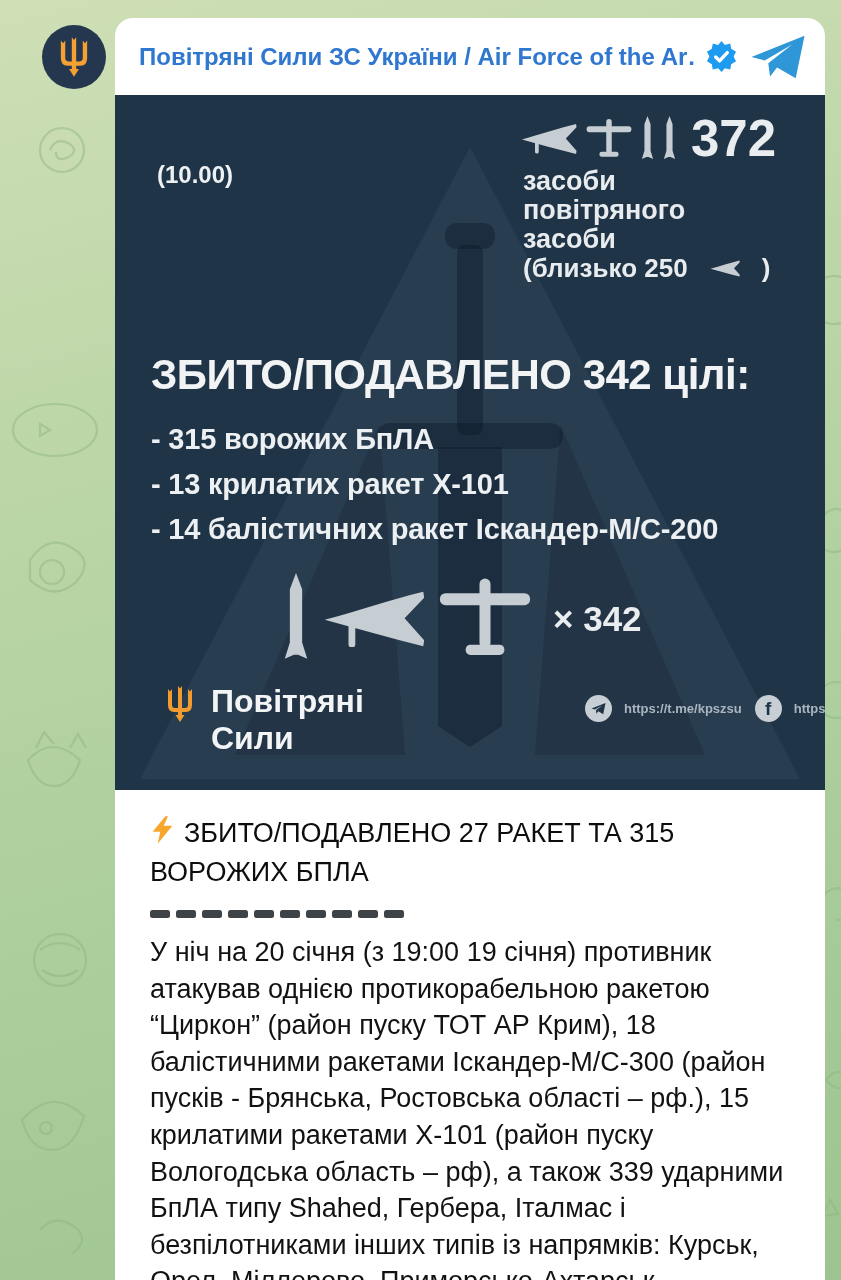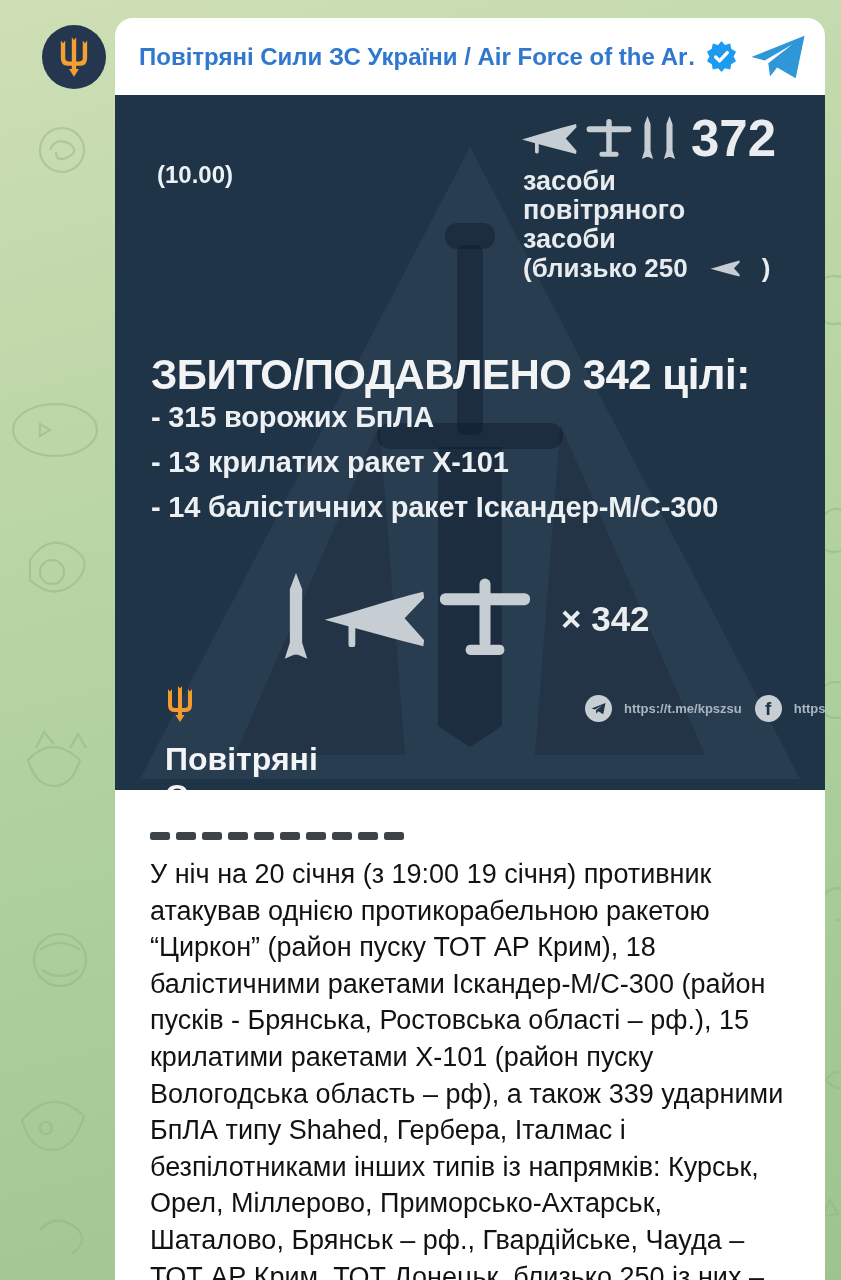--- a/index.html
+++ b/index.html
@@ -52,26 +52,26 @@
                clip-path:polygon(15% 0, 100% 100%, 0 100%); }
 
   .ig-date    { position:absolute; left:40px; top:16px; color:#f3f5f6; font-size:41px; font-weight:800; letter-spacing:.5px; }
   .ig-time    { position:absolute; left:42px; top:66px; color:#eef1f3; font-size:24px; font-weight:700; }
   .ig-statrow { position:absolute; left:406px; top:14px; display:flex; align-items:center; gap:9px; }
   .ig-total   { color:#eaedef; font-size:51px; font-weight:800; margin-left:6px; }
   .ig-label   { position:absolute; left:408px; top:72px; color:#e9ecee; font-size:27px; font-weight:700; line-height:29px; }
   .ig-note    { position:absolute; left:408px; top:158px; color:#e9ecee; font-size:26px; font-weight:700; display:flex; align-items:center; gap:22px; }
 
   .ig-headline { position:absolute; left:36px; top:256px; color:#f1f3f5; font-size:42px; font-weight:800; letter-spacing:-.5px; }
-  .ig-items    { position:absolute; left:36px; top:300px; color:#edf0f2; font-size:29px; font-weight:700; line-height:45px; letter-spacing:-.2px; }
+  .ig-items    { position:absolute; left:36px; top:322px; color:#edf0f2; font-size:29px; font-weight:700; line-height:45px; letter-spacing:-.2px; }
 
   .ig-iconrow  { position:absolute; left:168px; top:478px; display:flex; align-items:center; gap:14px; }
-  .ig-mult     { color:#eaedef; font-size:35px; font-weight:800; margin-left:16px; }
-
-  .ig-brand       { position:absolute; left:50px; top:588px; display:flex; gap:16px; align-items:flex-start;flex-direction:column; }
+  .ig-mult     { color:#eaedef; font-size:35px; font-weight:800; margin-left:8px; }
+
+  .ig-brand       { position:absolute; left:50px; top:588px; display:flex; gap:16px; align-items:flex-start; }
   .ig-brand-text  { color:#f2f4f5; font-size:32px; font-weight:700; line-height:37px; }
   .ig-links       { position:absolute; left:470px; top:600px; display:flex; flex-direction:row; gap:13px; }
   .ig-link        { display:flex; align-items:center; gap:12px; }
   .soc-circle     { width:27px; height:27px; border-radius:50%; background:#c7ced4; display:flex; align-items:center; justify-content:center; }
   .soc-circle .f  { color:#1f3447; font-weight:800; font-size:19px; line-height:1; }
   .ig-link-url    { color:#aab5bf; font-size:13px; font-weight:600; }
 
   
   .msg { padding:24px 28px 0 35px; }
   .msg-headline { font-size:27px; line-height:39px; color:#0d0d0d; width:655px; }
@@ -171,21 +171,21 @@
         <path d="M2 36 C40 26 80 12 118 3 L119 10 L96 34 L119 60 L118 67 C80 58 40 46 2 36 Z"></path>
       </svg>
       <span>)</span>
     </div>
 
     <div class="ig-headline">ЗБИТО/ПОДАВЛЕНО 342 цілі:</div>
 
     <div class="ig-items">
       <div>- 315 ворожих БпЛА</div>
       <div>- 13 крилатих ракет Х-101</div>
-      <div>- 14 балістичних ракет Іскандер-М/С-300</div>
+      <div>- 14 балістичних ракет Іскандер-М/С-200</div>
     </div>
 
     <div class="ig-iconrow">
       <svg class="icon-gray" width="26" height="92" viewBox="0 0 24 90">
         <path d="M12 0 L18 16 L18 68 L23 84 L14 80 L10 80 L1 84 L6 68 L6 16 Z"></path>
       </svg>
       <svg class="icon-gray" width="102" height="66" viewBox="0 0 120 70">
         <path d="M2 36 C40 26 80 12 118 3 L119 10 L96 34 L119 60 L118 67 C80 58 40 46 2 36 Z"></path>
         <rect x="30" y="40" width="8" height="28" rx="3"></rect>
       </svg>
@@ -219,20 +219,25 @@
       <div class="ig-link">
         <div class="soc-circle">
             <span class="f">f</span>
           </div>
         <div class="ig-link-url">https://www.facebook.com/kpszsu</div>
       </div>
     </div>
   </div>
 
   <div class="msg">
+    <div class="msg-headline">
+      <svg width="24" height="32" viewBox="0 0 28 34">
+        <path fill="#f7a62c" d="M18 1 L3 19 L12 19 L9 33 L26 12 L16 12 L21 1 Z"></path>
+      </svg><span>ЗБИТО/ПОДАВЛЕНО 27 РАКЕТ ТА 315 ВОРОЖИХ БПЛА</span>
+    </div>
     <div class="separator">
       <i></i>
         <i></i>
         <i></i>
         <i></i>
         <i></i>
         <i></i>
         <i></i>
         <i></i>
         <i></i>

